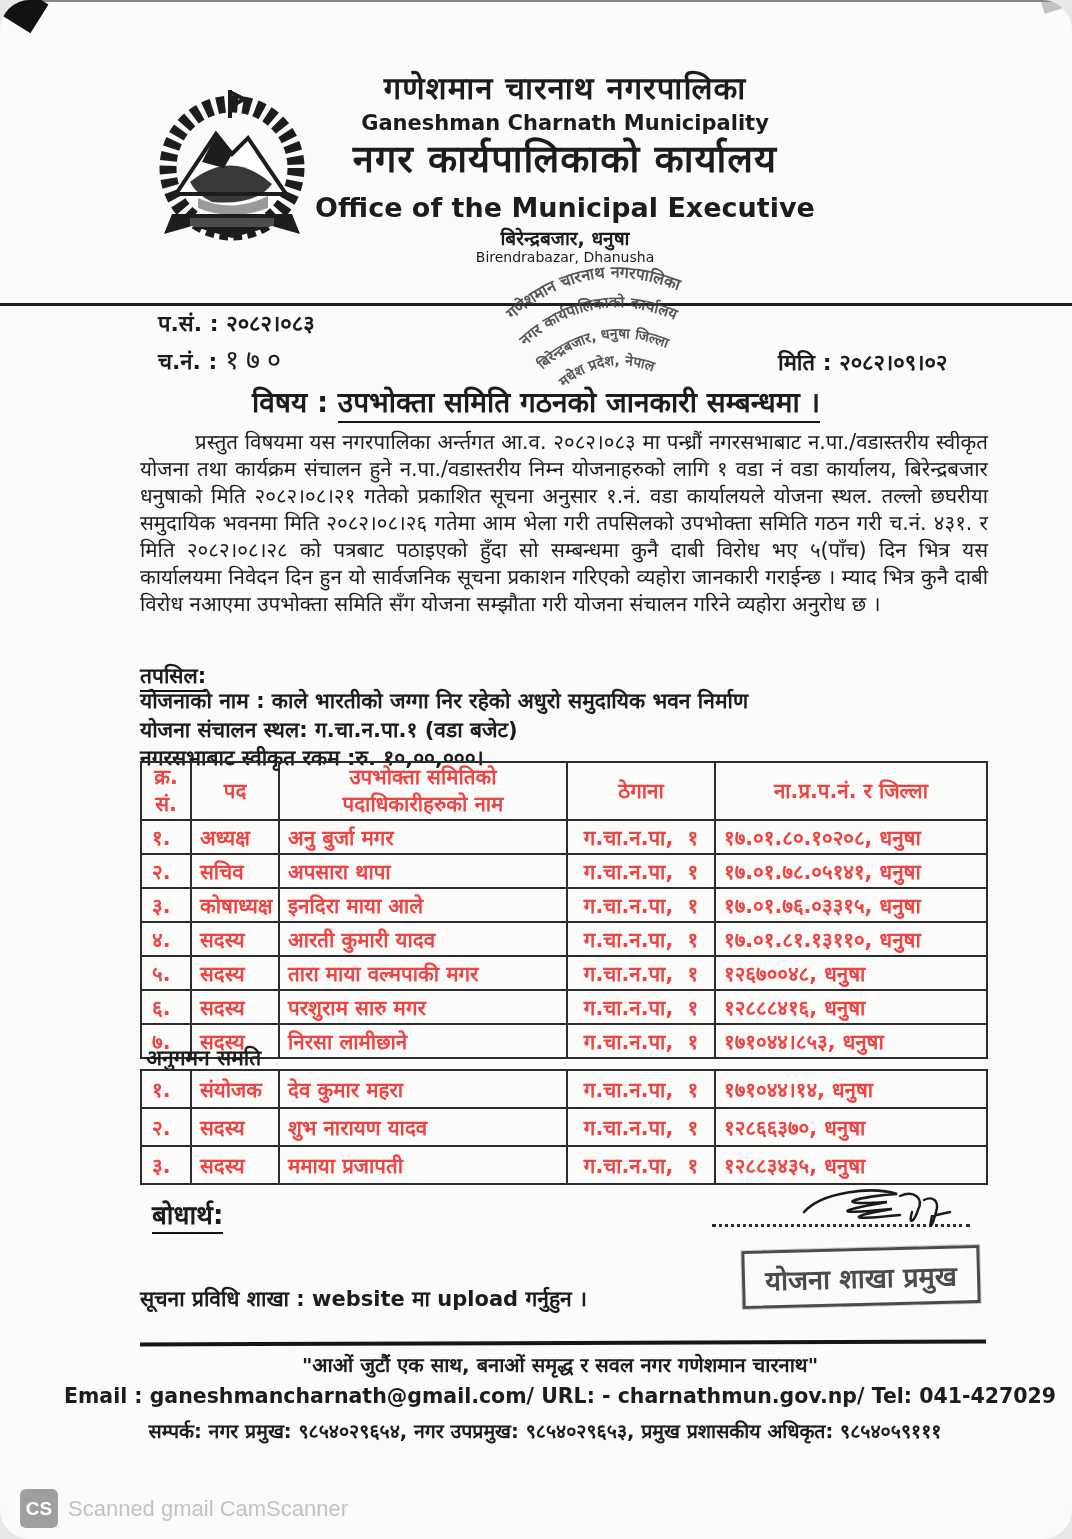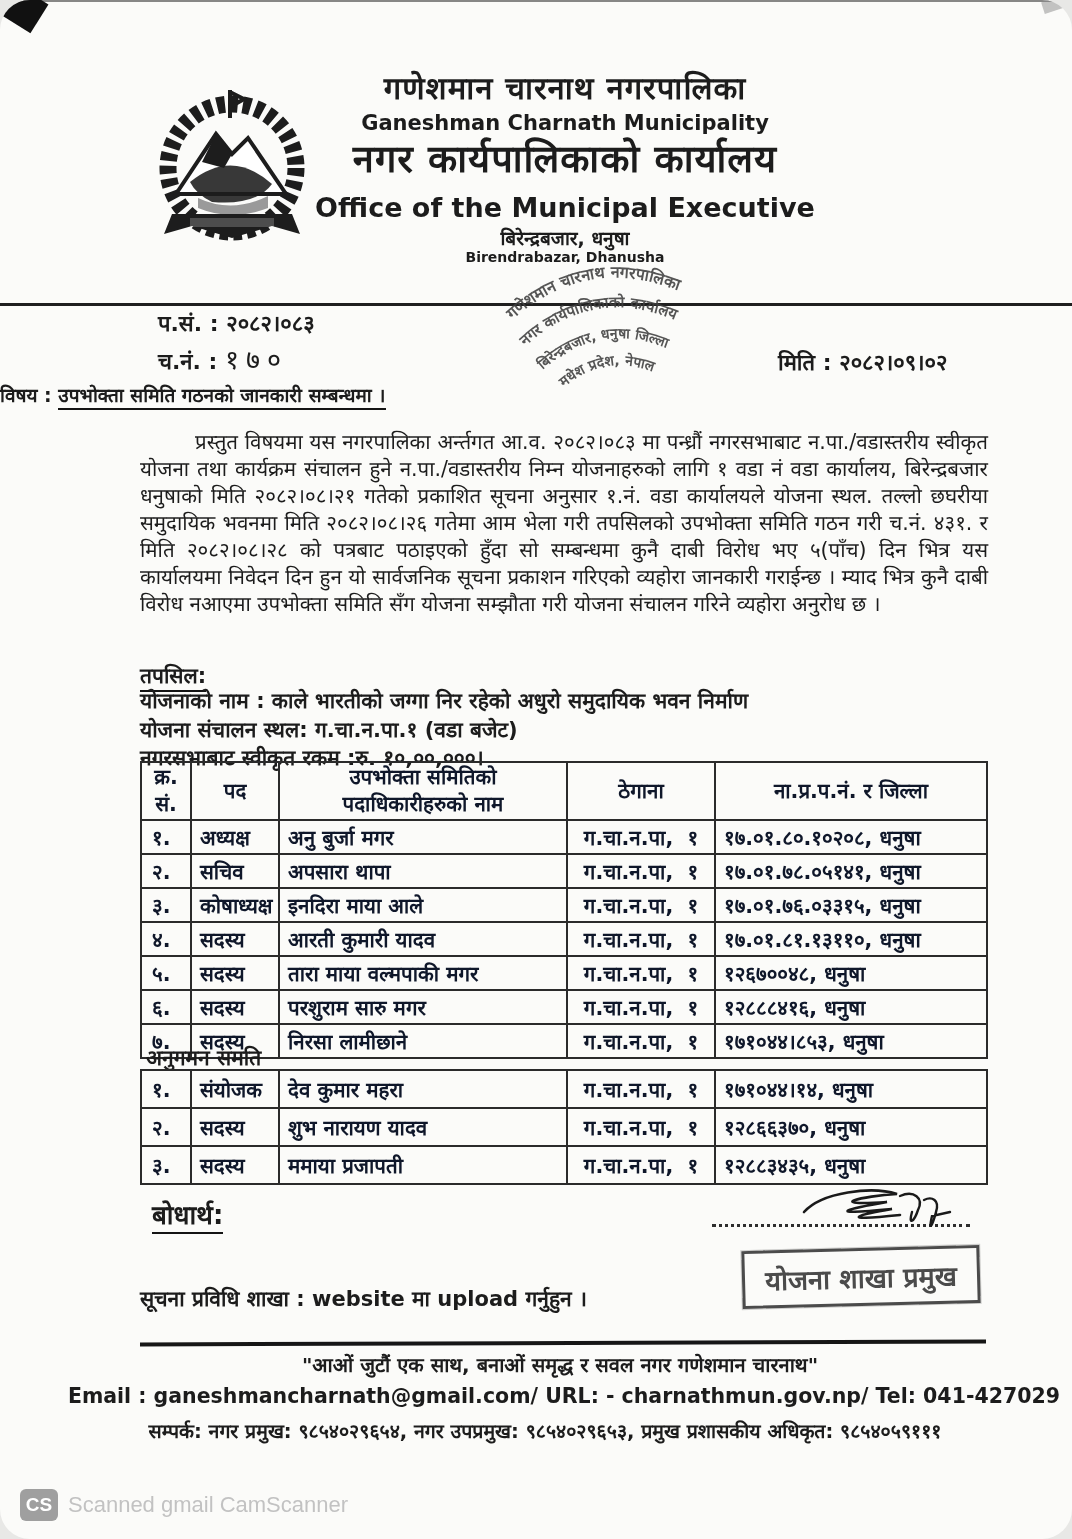--- a/index.html
+++ b/index.html
@@ -18,43 +18,43 @@
   .artifact-corner{position:absolute;top:-14px;left:-16px;width:60px;height:34px;background:#111;transform:rotate(32deg);}
   .artifact-right{position:absolute;top:-4px;right:-10px;width:40px;height:12px;background:#8a8a8a;transform:rotate(-18deg);opacity:.5;}
   
   .logo{position:absolute;left:146px;top:82px;width:172px;height:176px;}
   .header-text{position:absolute;left:255px;top:70px;width:620px;text-align:center;line-height:1.18;}
   .h-np1{font-size:31px;font-weight:bold;letter-spacing:1px;}
   .h-en1{font-size:21px;font-weight:bold;margin-top:4px;}
   .h-np2{font-size:38px;font-weight:bold;margin-top:2px;letter-spacing:1px;}
   .h-en2{font-size:27px;font-weight:bold;margin-top:10px;}
   .h-np3{font-size:19px;font-weight:bold;margin-top:3px;}
-  .h-en3{font-size:14px;font-weight:bold;}
+  .h-en3{font-size:14px;font-weight:normal;}
   .rule-top{position:absolute;left:0;top:303px;width:1072px;height:3px;background:#1f1f1f;}
   
   .seal{position:absolute;left:468px;top:236px;width:260px;height:170px;transform:rotate(-10deg);opacity:.88;}
   .seal text{fill:#3f3f3f;font-weight:bold;}
   
   .meta-left{position:absolute;left:158px;top:308px;font-size:22px;font-weight:600;line-height:1.45;}
   .hand-number{font-size:27px;font-weight:500;letter-spacing:7px;font-family:"DejaVu Serif","Liberation Serif",serif;}
   .meta-date{position:absolute;left:778px;top:346px;font-size:22px;font-weight:600;}
   
-  .subject{position:absolute;left:0;top:382px;width:1072px;font-size:19px;font-weight:bold;}
+  .subject{position:absolute;left:0;top:382px;width:1072px;text-align:center;font-size:28px;font-weight:bold;}
   .u{border-bottom:2.5px solid #141414;padding-bottom:2px;}
   
   .body-par{
     position:absolute;left:140px;top:429px;width:848px;
     font-size:20.5px;font-weight:500;line-height:27px;
     text-align:justify;text-indent:55px;
   }
   .tapasil{position:absolute;left:140px;top:661px;font-size:21px;font-weight:bold;}
   .detail-lines{position:absolute;left:140px;top:687px;font-size:21px;font-weight:600;line-height:28.5px;}
   
   table{border-collapse:collapse;table-layout:fixed;position:absolute;left:140px;width:846px;
-        font-size:20.5px;font-weight:600;color:#0f172a;}
+        font-size:20.5px;font-weight:600;color:#ef4444;}
   .t1{top:761px;}
   .t2{top:1069px;}
   th,td{border:2px solid #2b2b2b;padding:1px 8px;overflow:hidden;white-space:pre-wrap;}
   th{height:54px;font-weight:bold;font-size:20.5px;vertical-align:middle;text-align:center;line-height:1.3;}
   td{height:30px;vertical-align:middle;text-align:left;}
   .t2 td{height:34px;}
   td.c-sn{text-align:left;padding-left:10px;}
   td.c-addr{text-align:center;padding-left:8px;}
   .monitor-head{position:absolute;left:146px;top:1043px;font-size:21px;font-weight:bold;}
   
@@ -65,25 +65,25 @@
   .stamp-rect{
     position:absolute;left:742px;top:1248px;width:232px;height:52px;
     border:3.5px solid #3d3d3d;transform:rotate(-1.5deg);
     display:flex;align-items:center;justify-content:center;
     font-size:27px;font-weight:bold;color:#3d3d3d;opacity:.92;
     box-shadow:0 0 0 1px rgba(60,60,60,.25);
   }
   
   .rule-bottom{position:absolute;left:140px;top:1341px;width:846px;height:3.5px;background:#161616;transform:rotate(-.2deg);}
   .slogan{position:absolute;left:60px;top:1351px;width:1000px;text-align:center;font-size:20px;font-weight:bold;}
-  .contact1{position:absolute;left:60px;top:1384px;width:1000px;text-align:right;font-size:20.5px;font-weight:bold;}
+  .contact1{position:absolute;left:60px;top:1384px;width:1000px;text-align:center;font-size:20.5px;font-weight:bold;}
   .contact2{position:absolute;left:40px;top:1417px;width:1010px;text-align:center;font-size:19.5px;font-weight:bold;}
   
   .camscan{position:absolute;left:20px;top:1489px;display:flex;align-items:center;gap:10px;}
-  .cs-badge{width:38px;height:32px;background:#9f9f9f;border-radius:6px;color:#fff;
+  .cs-badge{width:38px;height:39px;background:#9f9f9f;border-radius:6px;color:#fff;
             display:flex;align-items:center;justify-content:center;font-size:19px;font-weight:bold;
             font-family:"Liberation Sans",sans-serif;}
   .cs-text{color:#c2c2c2;font-size:22px;font-family:"Liberation Sans",sans-serif;}
 </style>
 </head>
 <body>
 
 <div class="page">
 
   <div class="artifact-topline"></div>

